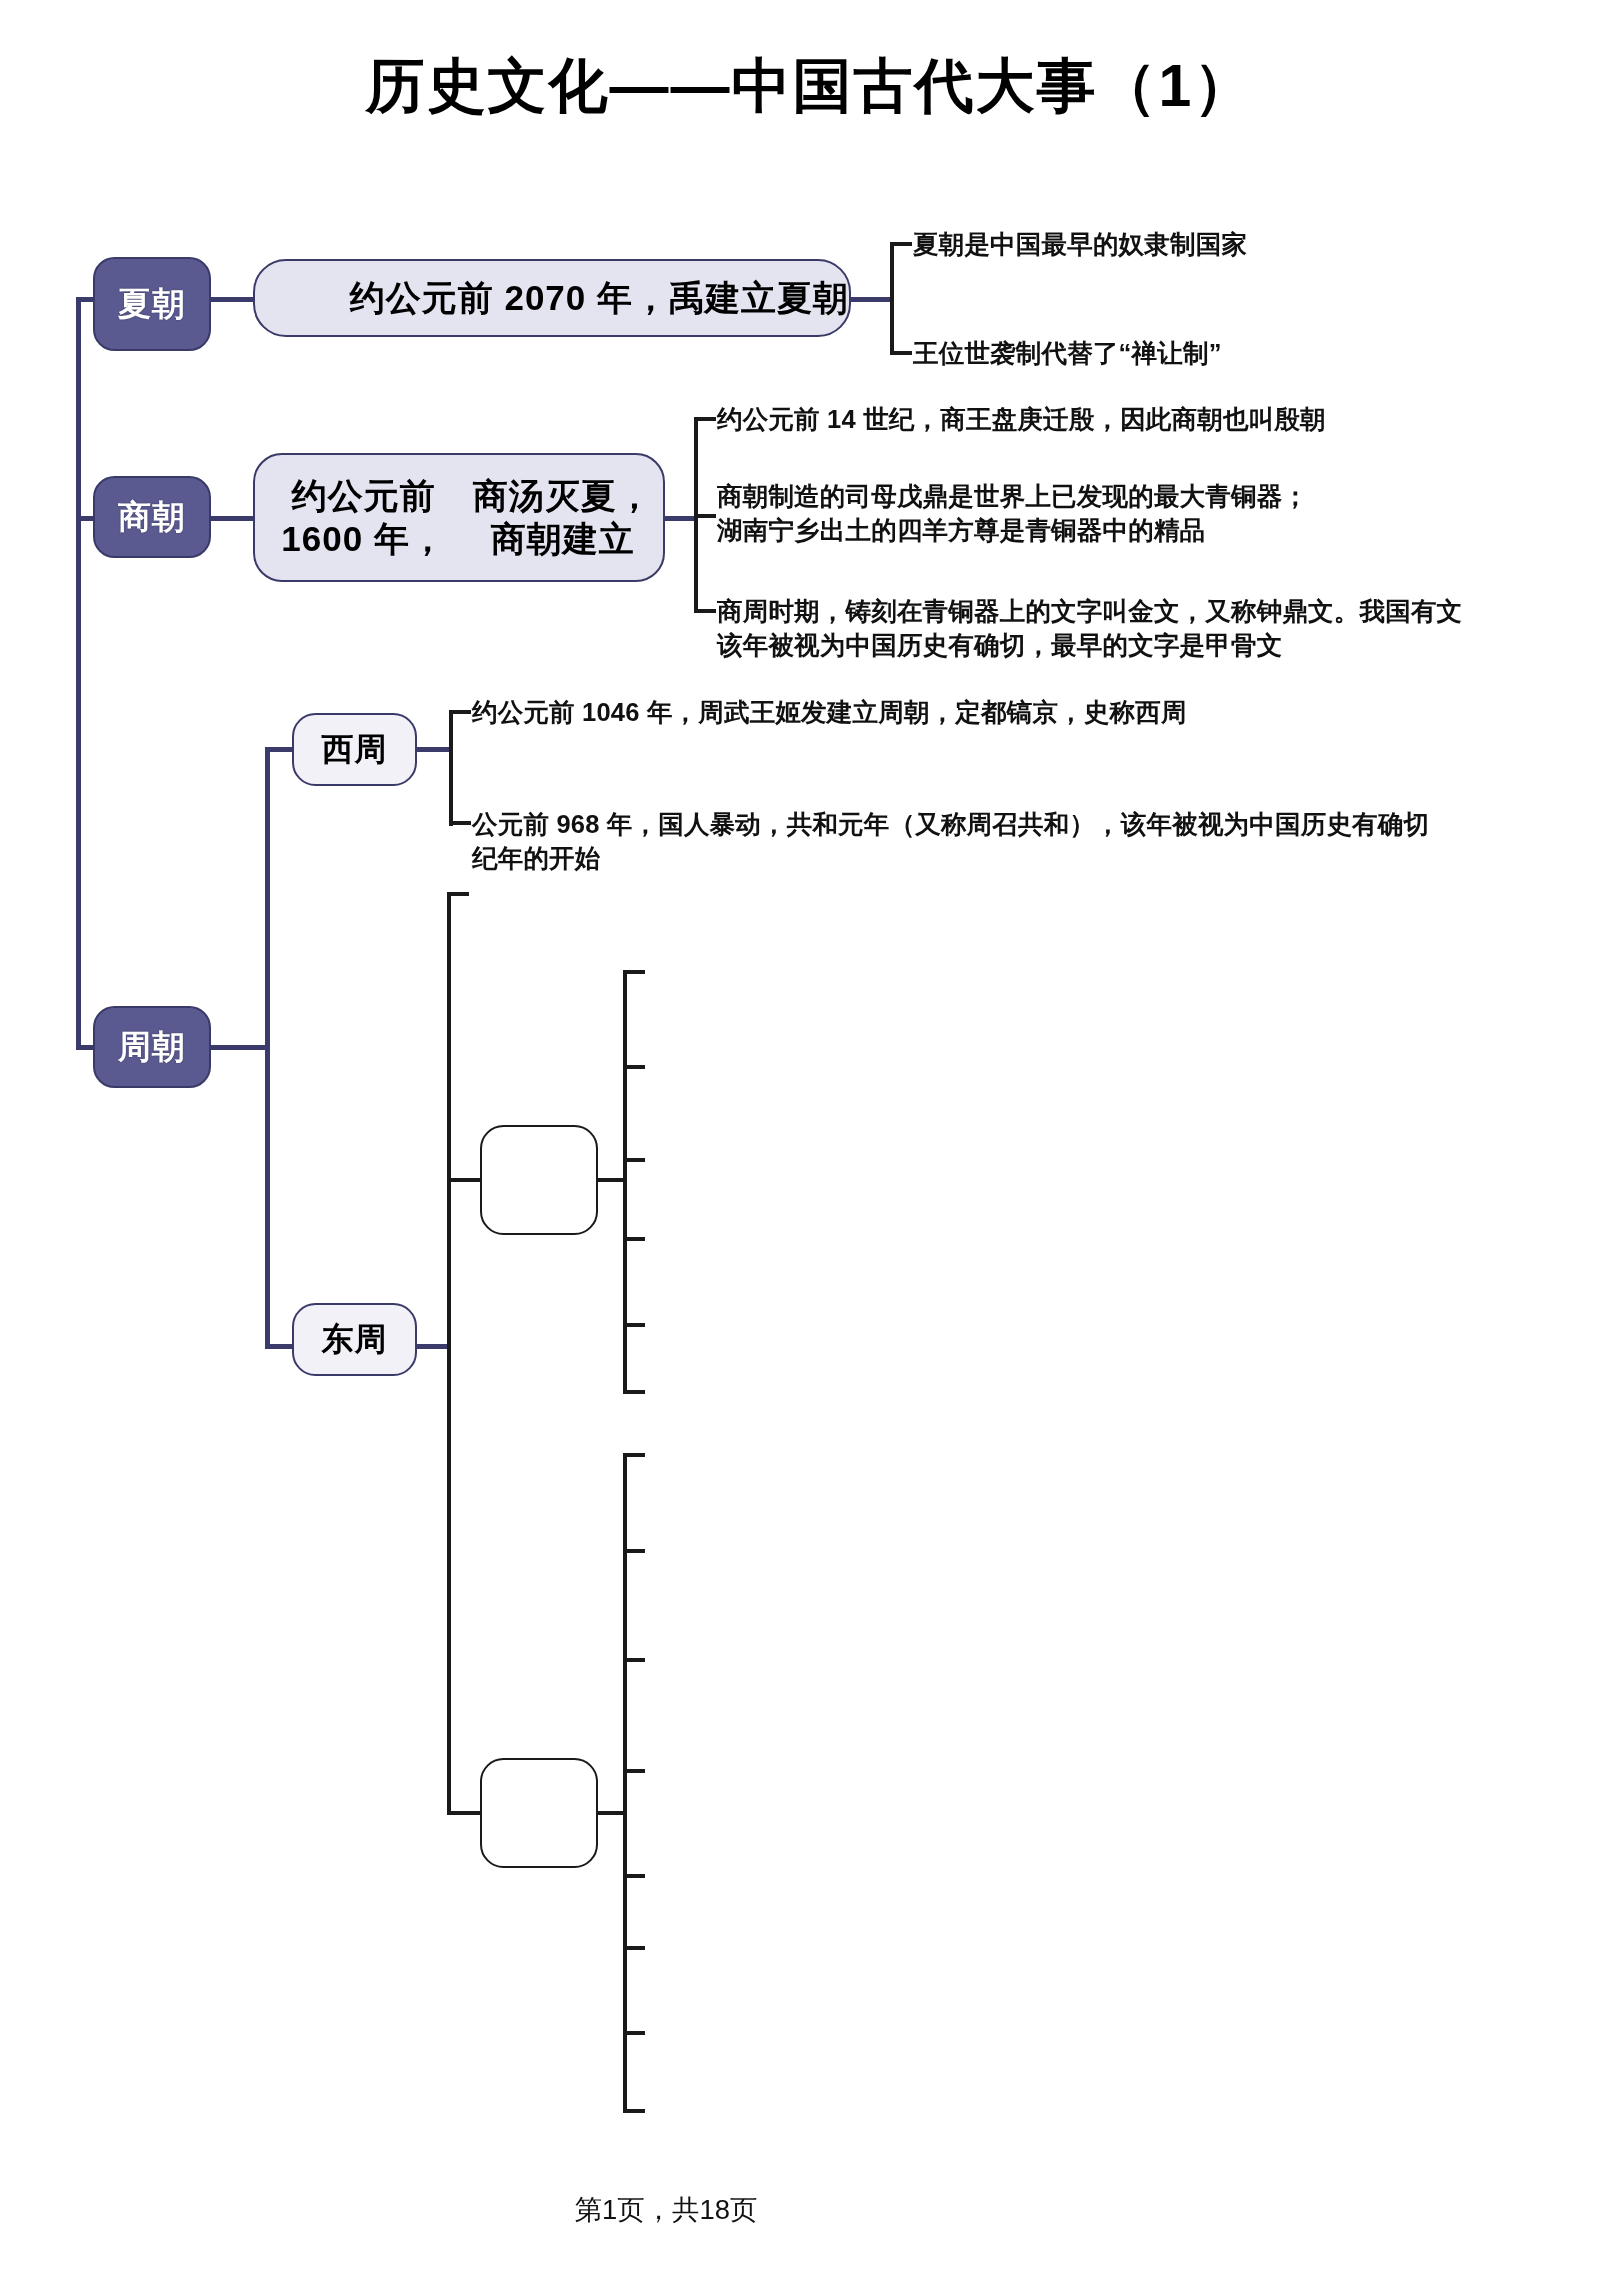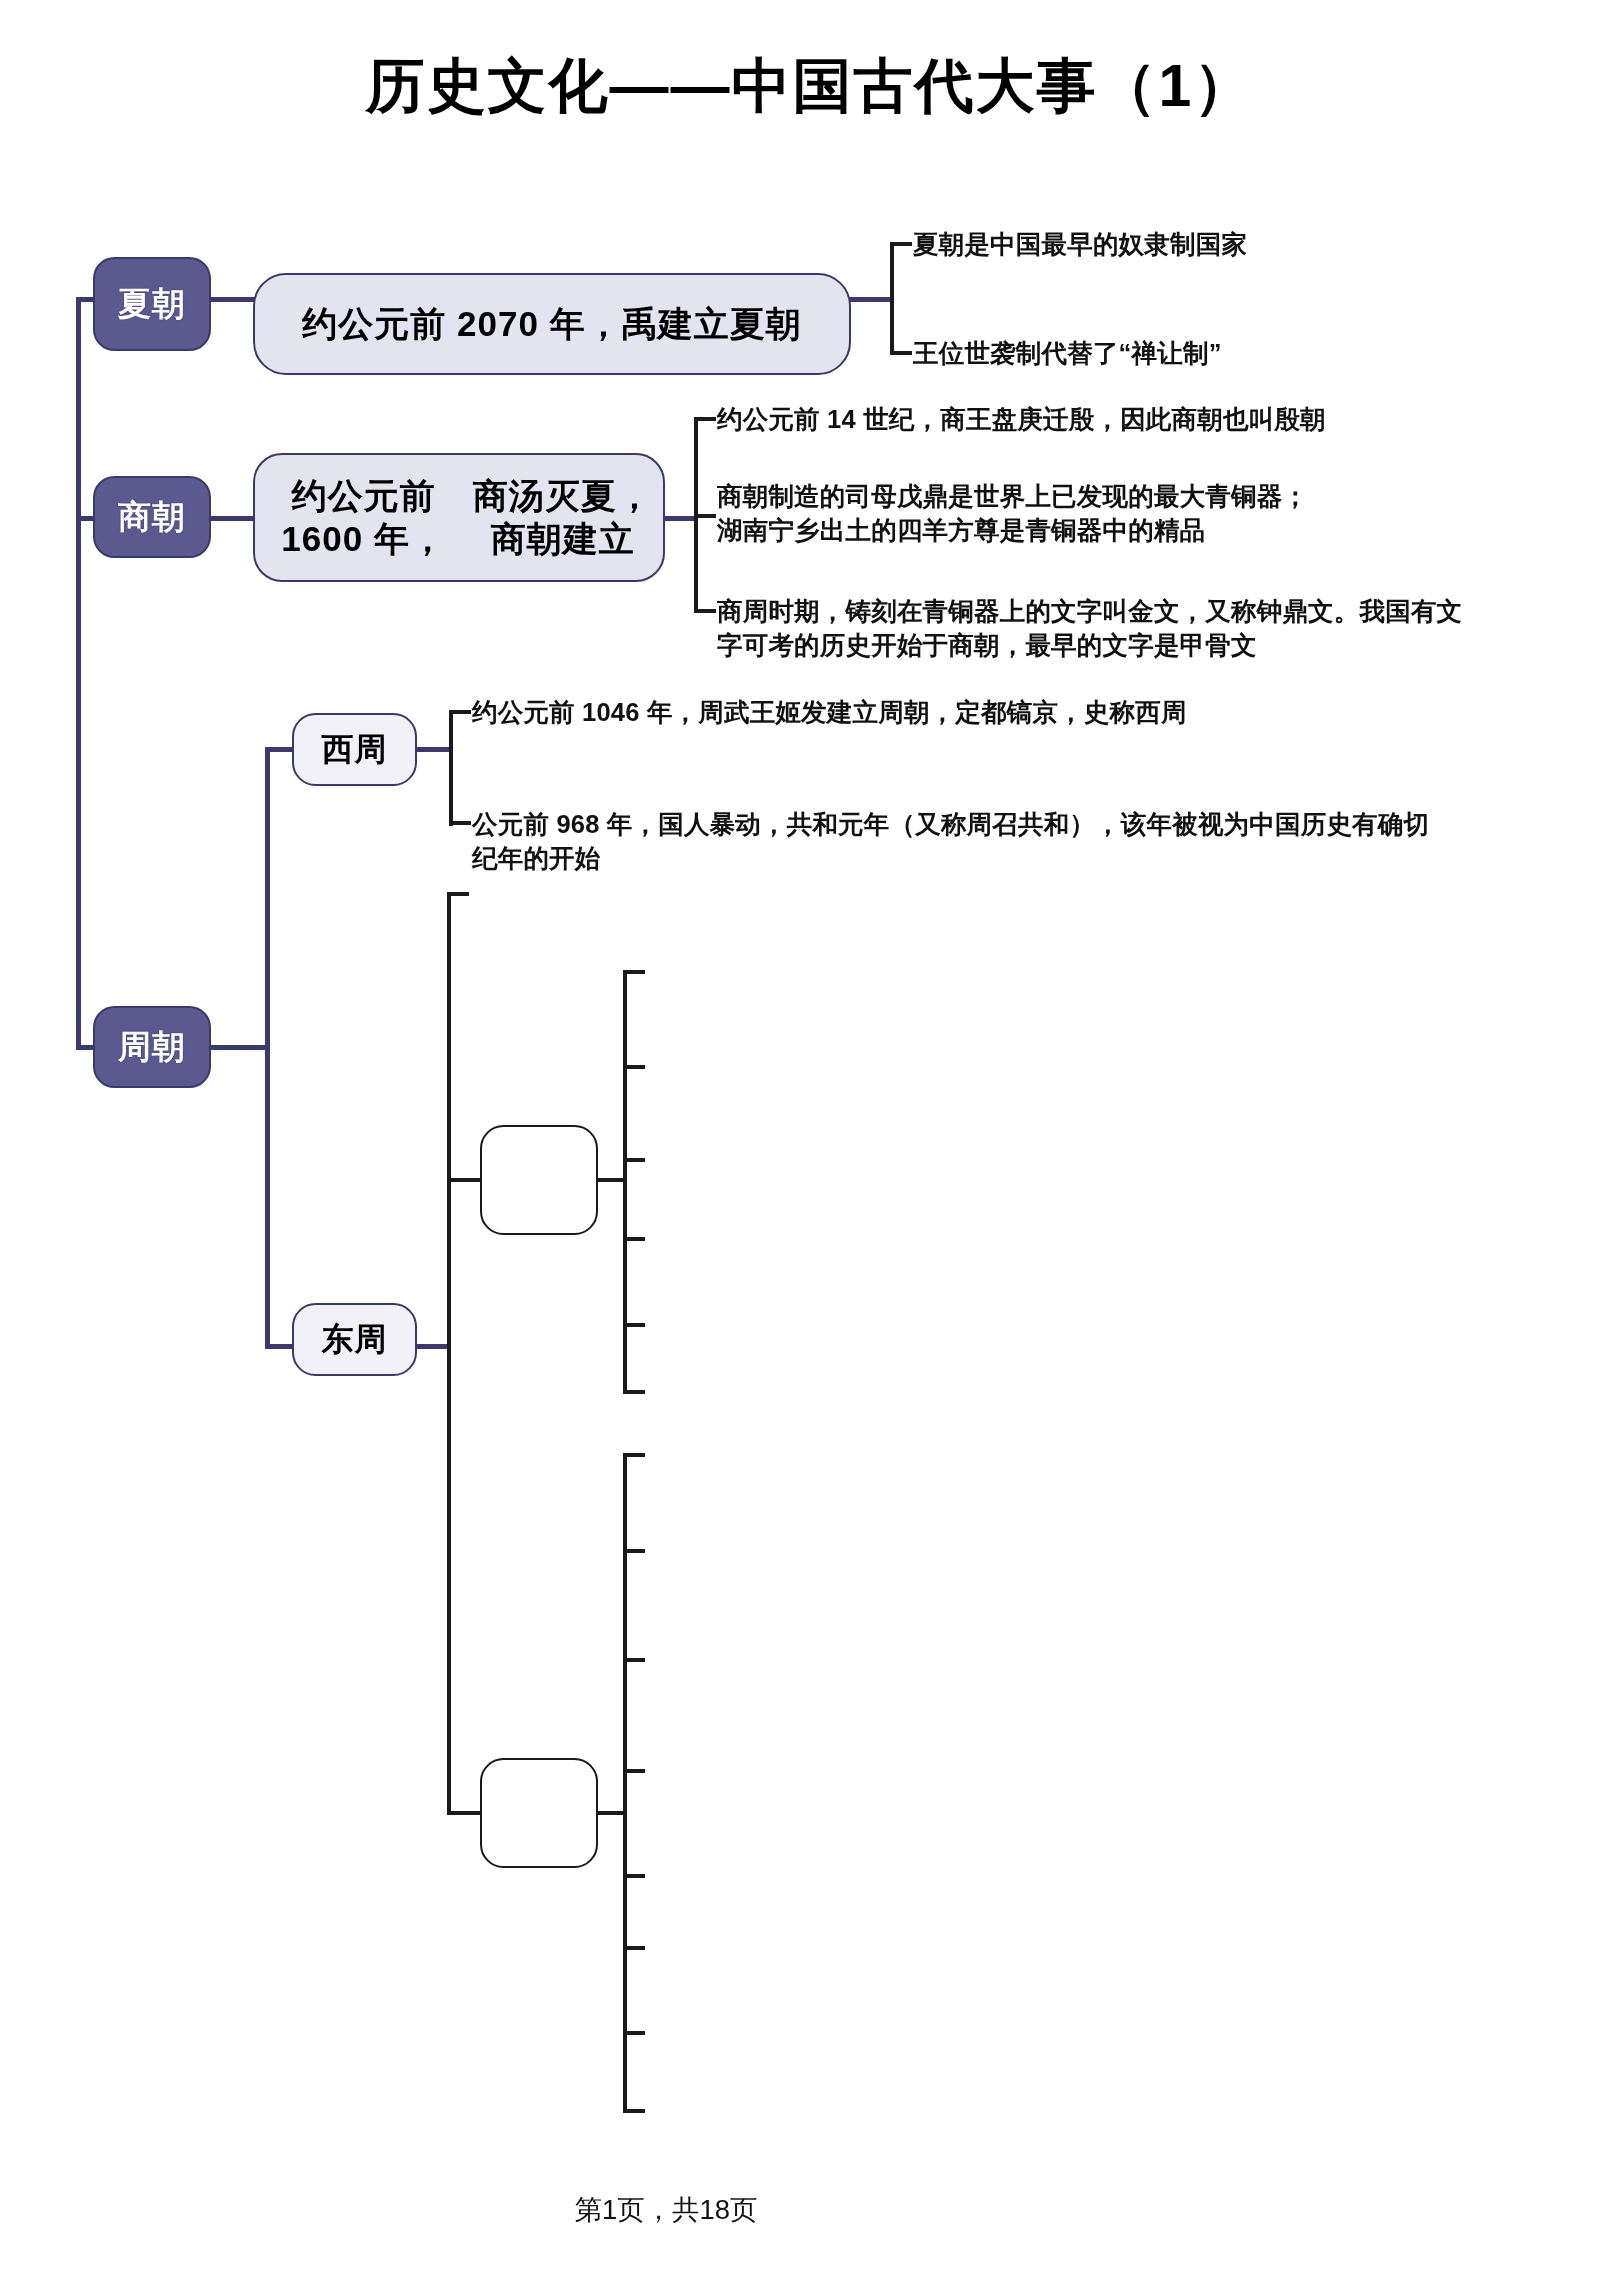--- a/index.html
+++ b/index.html
@@ -154,21 +154,21 @@
   <div class="ln-h" style="left:76px; top:516px; width:17.6px; height:4.9px;"></div>
 
   <div class="ln-h" style="left:76px; top:1045px; width:17.6px; height:4.9px;"></div>
 
   <div class="pill-dark" style="left:93px; top:257px; width:118px; height:94px;">
     <span>夏朝</span>
   </div>
 
   <div class="ln-h" style="left:211px; top:297px; width:44px; height:4.9px;"></div>
 
-  <div class="box-lav" style="left:253px; top:273px; width:598px; height:102px;">
+  <div class="box-lav" style="left:253px; top:259px; width:598px; height:78px;justify-content:flex-end;">
     <span>约公元前 2070 年，禹建立夏朝</span>
   </div>
 
   <div class="ln-h" style="left:849px; top:297px; width:44px; height:4.9px;"></div>
 
   <div class="bk-v" style="left:890px; top:242px; width:3.9px; height:113px;"></div>
   <div class="bk-h" style="left:890px; top:242px; width:21.6px; height:3.9px;"></div>
   <div class="bk-h" style="left:890px; top:351px; width:21.6px; height:3.9px;"></div>
 
   <div class="leaf" style="left:913px; top:228px; width:627px;">夏朝是中国最早的奴隶制国家</div>
@@ -191,21 +191,21 @@
 
   <div class="bk-v" style="left:694px; top:417px; width:3.9px; height:196px;"></div>
   <div class="bk-h" style="left:694px; top:417px; width:21.6px; height:3.9px;"></div>
   <div class="bk-h" style="left:694px; top:514px; width:21.6px; height:3.9px;"></div>
   <div class="bk-h" style="left:694px; top:609px; width:21.6px; height:3.9px;"></div>
 
   <div class="leaf" style="left:717px; top:403px; width:814px; white-space:pre-line;">约公元前 14 世纪，商王盘庚迁殷，因此商朝也叫殷朝</div>
   <div class="leaf" style="left:717px; top:480px; width:814px; white-space:pre-line;">商朝制造的司母戊鼎是世界上已发现的最大青铜器；
 湖南宁乡出土的四羊方尊是青铜器中的精品</div>
   <div class="leaf" style="left:717px; top:595px; width:823px; white-space:pre-line;">商周时期，铸刻在青铜器上的文字叫金文，又称钟鼎文。我国有文
-字可考的历史开始于商朝，最早的文字是甲骨文</div>
+该年被视为中国历史有确切，最早的文字是甲骨文</div>
 
   <div class="pill-dark" style="left:93px; top:1006px; width:118px; height:82px;">
     <span>周朝</span>
   </div>
 
   <div class="ln-h" style="left:211px; top:1045px; width:57px; height:4.9px;"></div>
   <div class="ln-v" style="left:265px; top:747px; width:4.9px; height:602px;"></div>
   <div class="ln-h" style="left:265px; top:747px; width:29px; height:4.9px;"></div>
   <div class="ln-h" style="left:265px; top:1344px; width:29px; height:4.9px;"></div>
 

